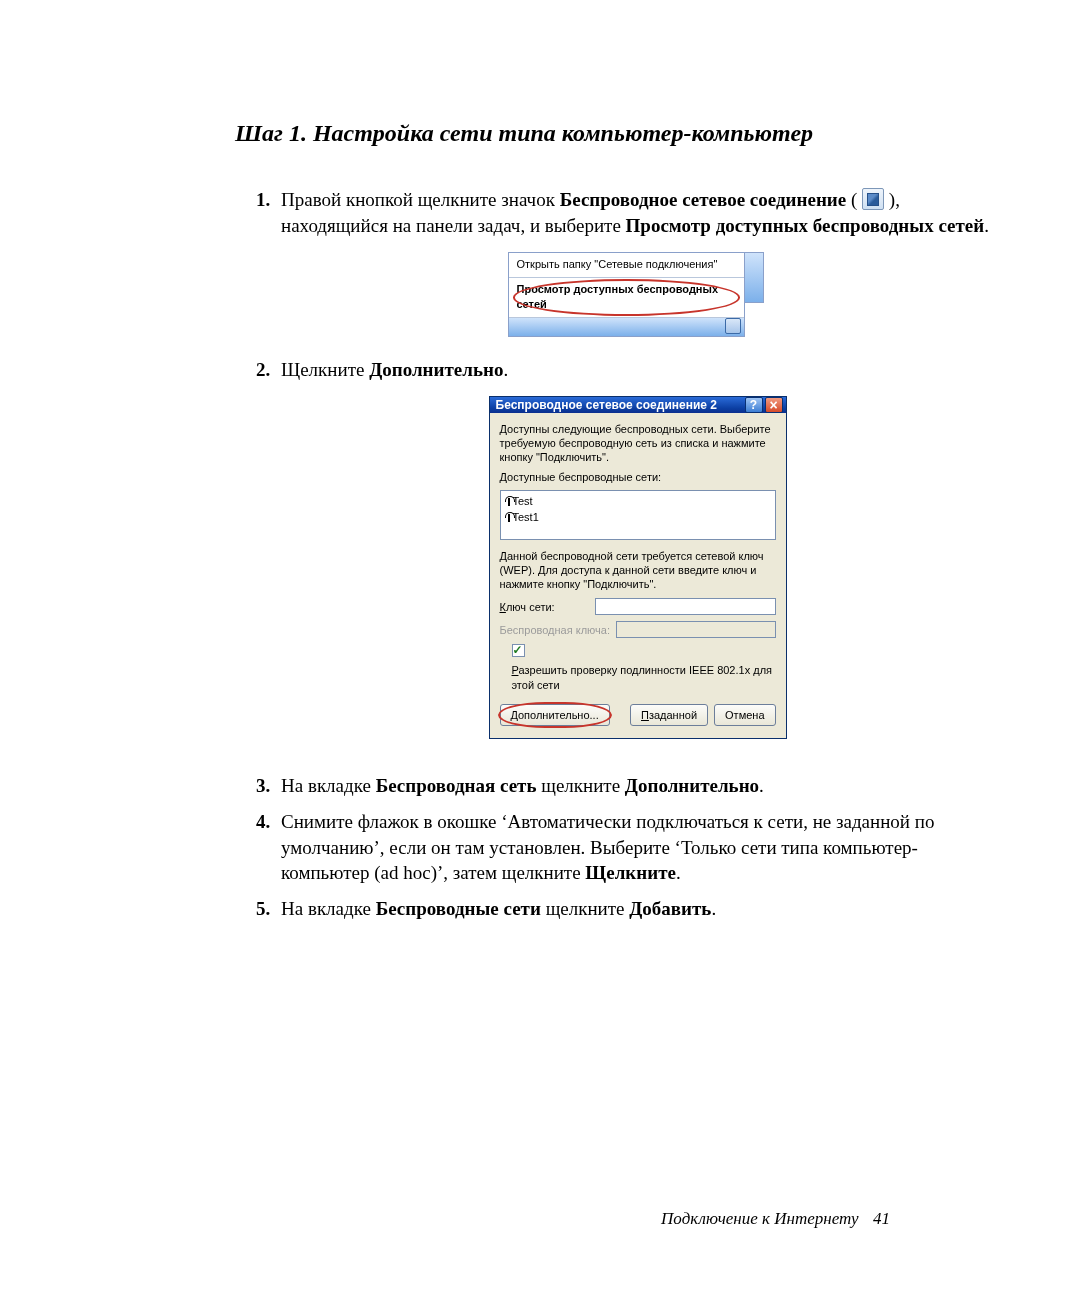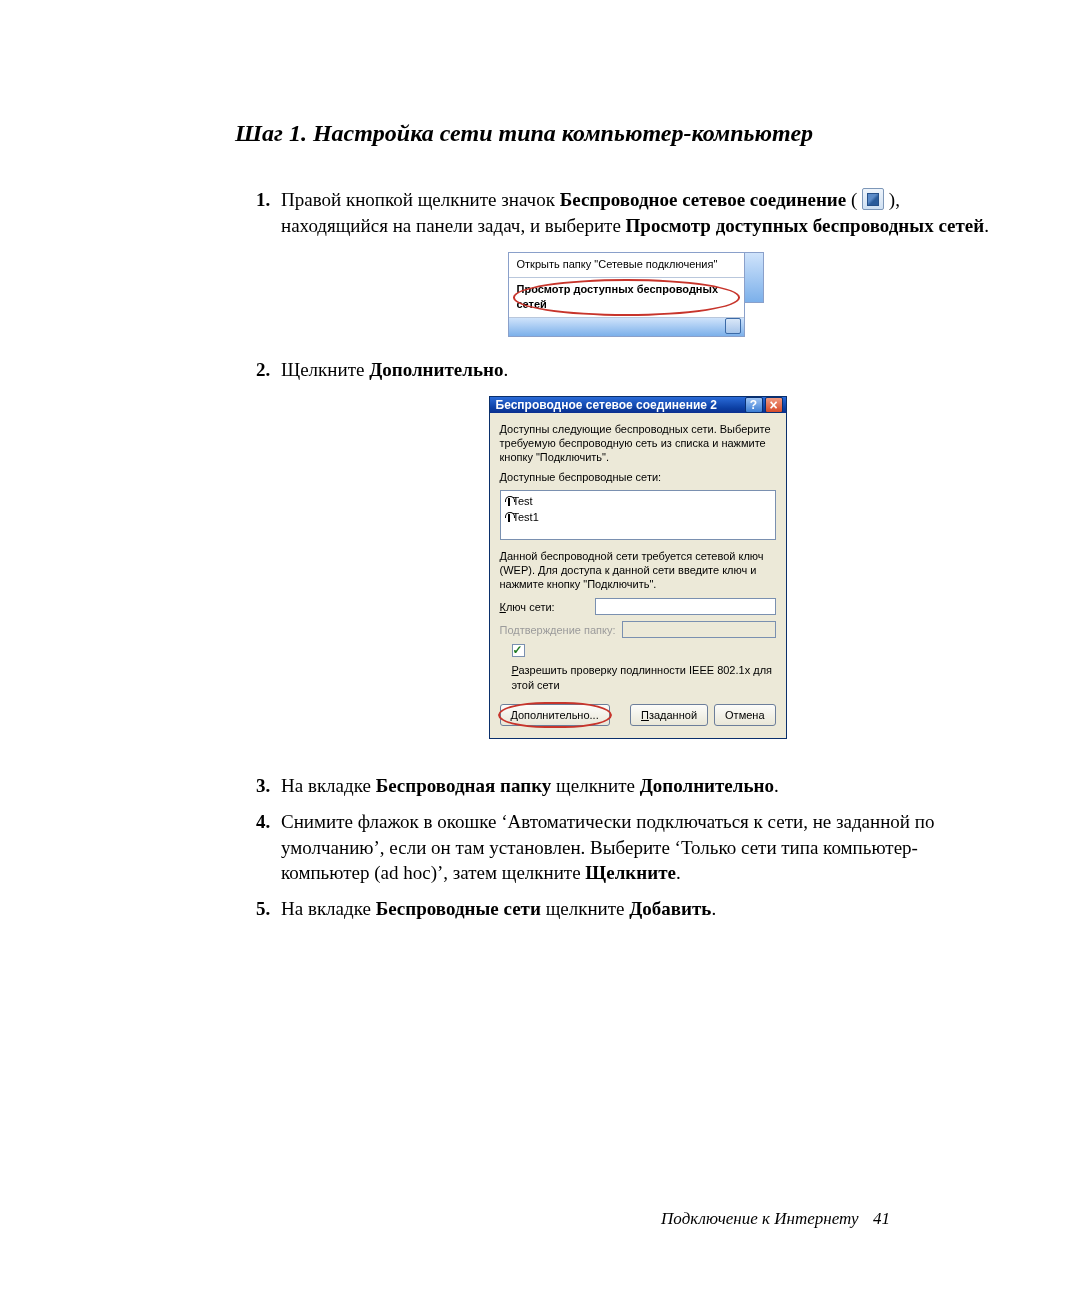--- a/index.html
+++ b/index.html
@@ -283,21 +283,21 @@
               <span>Test1</span>
             </div>
           </div>
           <p>Данной беспроводной сети требуется сетевой ключ (WEP). Для доступа к данной сети введите ключ и нажмите кнопку "Подключить".</p>
 
           <div class="field-row">
             <label><span style="text-decoration:underline;">К</span><span>люч сети:</span></label>
             <div class="txtinput" style="margin-left:34px;"></div>
           </div>
           <div class="field-row disabled">
-            <label>Подтверждение папку:</label>
+            <label>Беспроводная ключа:</label>
             <div class="txtinput dis"></div>
           </div>
 
           <div class="chk-row">
             <span class="chkbox checked"></span>
             <span><span style="text-decoration:underline;">Р</span><span>азрешить проверку подлинности IEEE 802.1x для этой сети</span></span>
           </div>
 
 
           <div class="btn-row">
@@ -313,21 +313,21 @@
             </span>
             <span class="winbutton">
               <span>Отмена</span>
             </span>
           </div>
         </div>
       </div>
     </li>
 
     <li>
-      <span>На вкладке </span><span class="b">Беспроводная папку</span><span> щелкните </span><span class="b">Дополнительно</span><span>.</span>
+      <span>На вкладке </span><span class="b">Беспроводная сеть</span><span> щелкните </span><span class="b">Дополнительно</span><span>.</span>
     </li>
 
     <li>
       <span>Снимите флажок в окошке ‘Автоматически подключаться к сети, не заданной по умолчанию’, если он там установлен. Выберите ‘Только сети типа компьютер-компьютер (ad hoc)’, затем щелкните </span><span class="b">Щелкните</span><span>.</span>
     </li>
 
     <li>
       <span>На вкладке </span><span class="b">Беспроводные сети</span><span> щелкните </span><span class="b">Добавить</span><span>.</span>
     </li>
 

